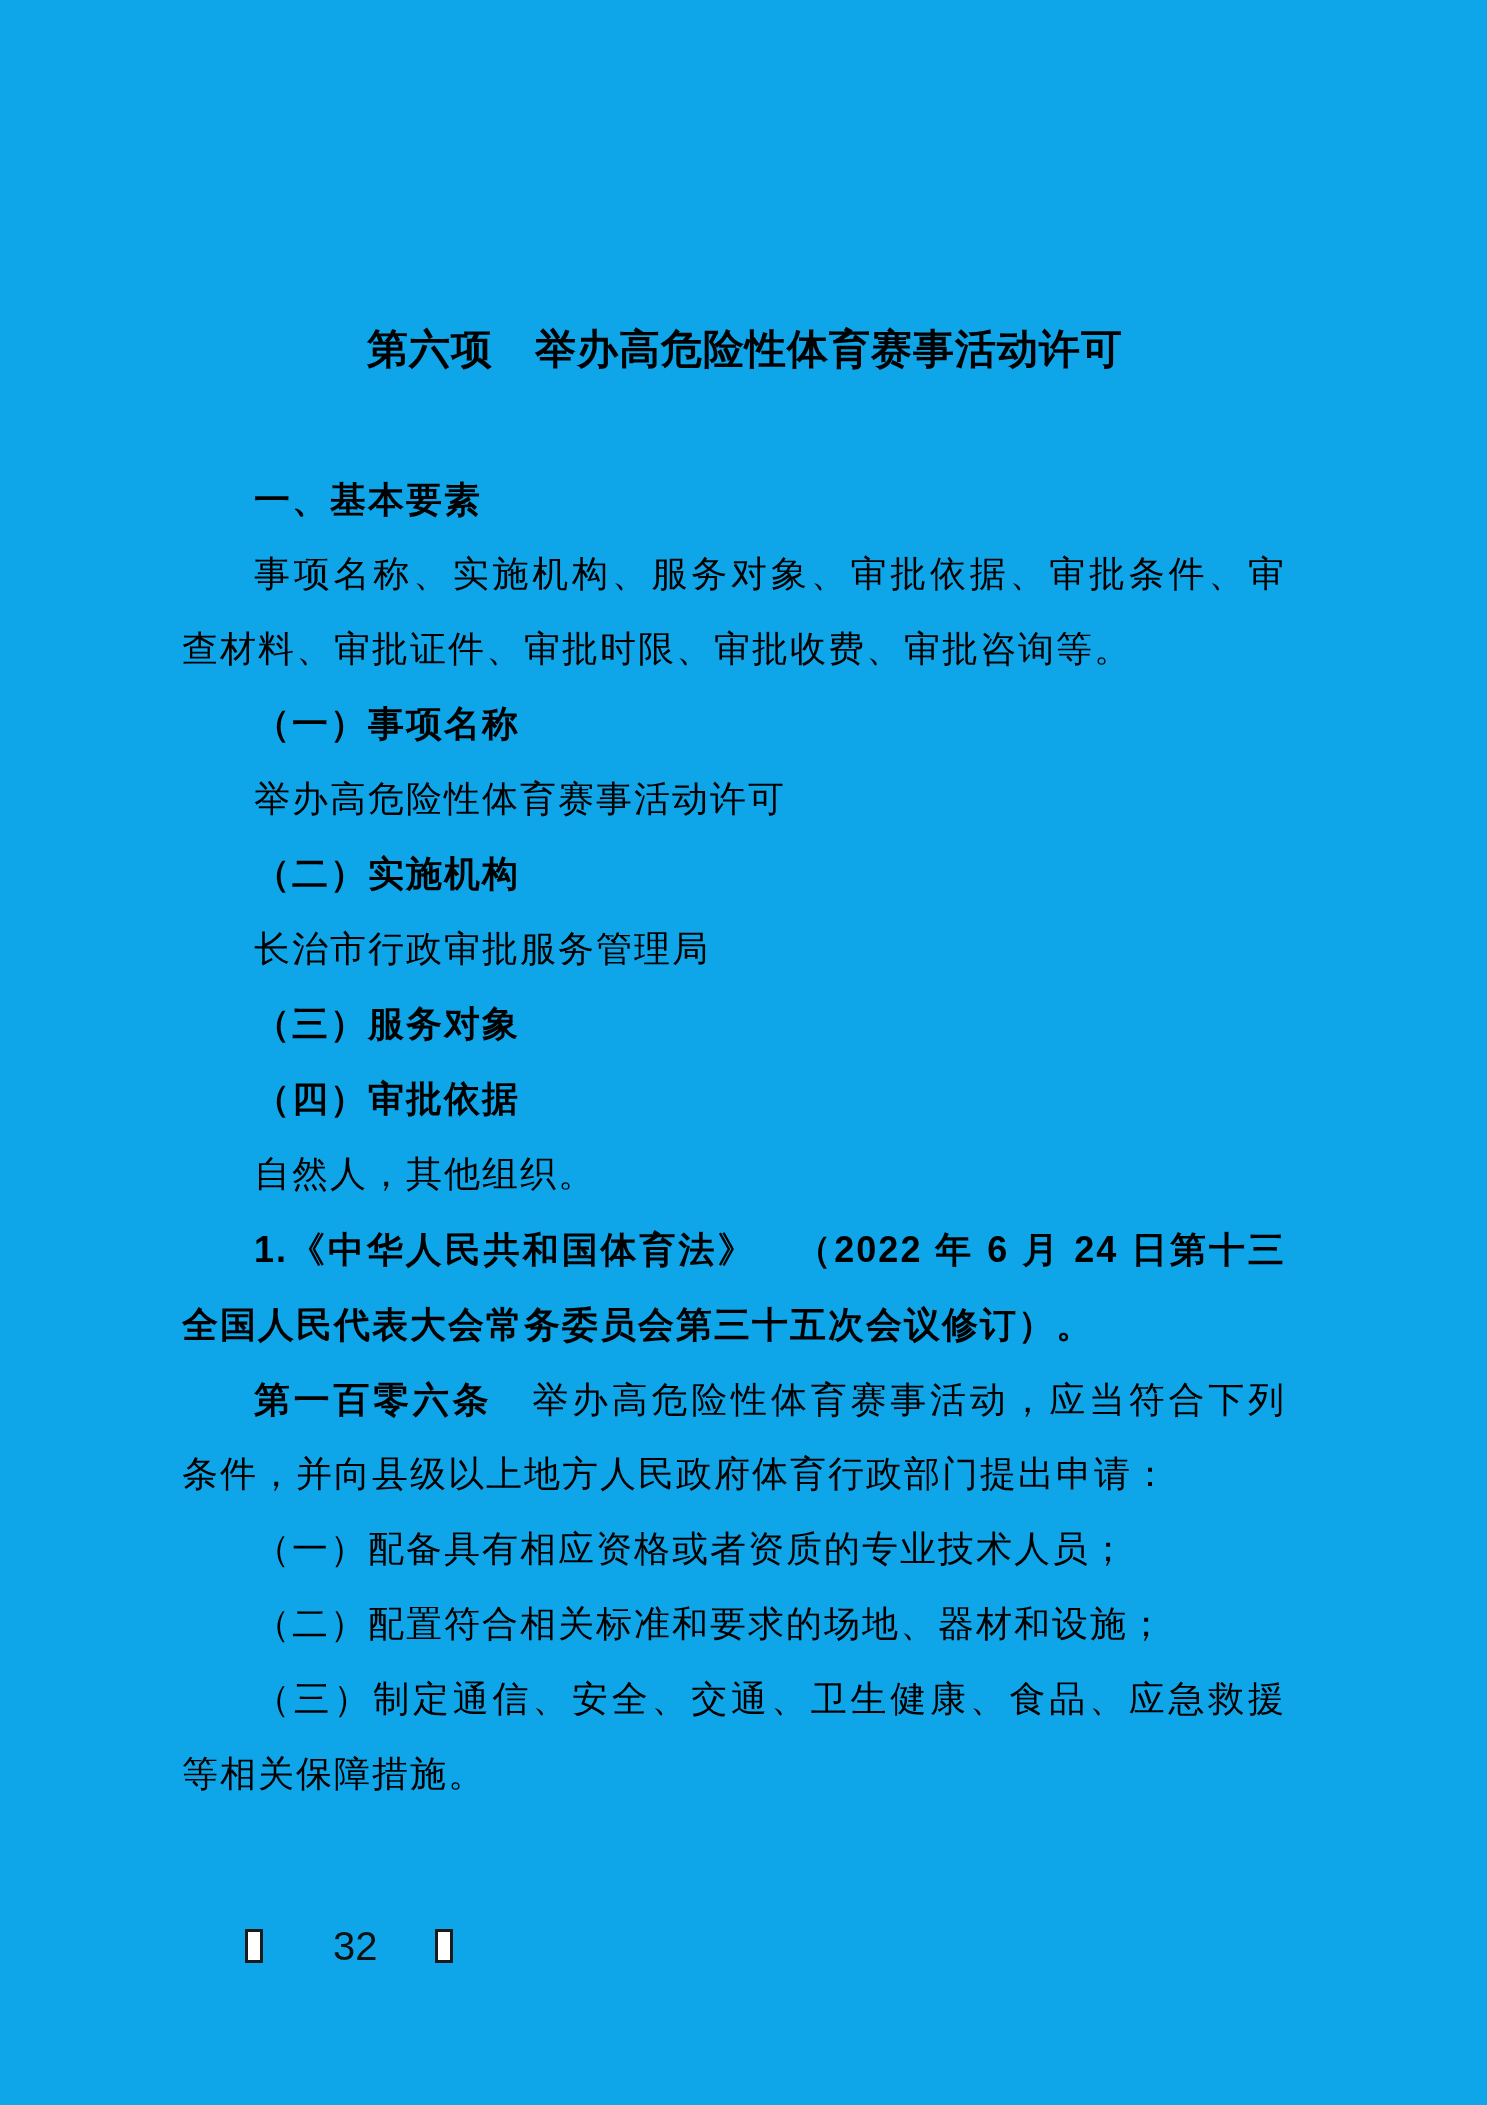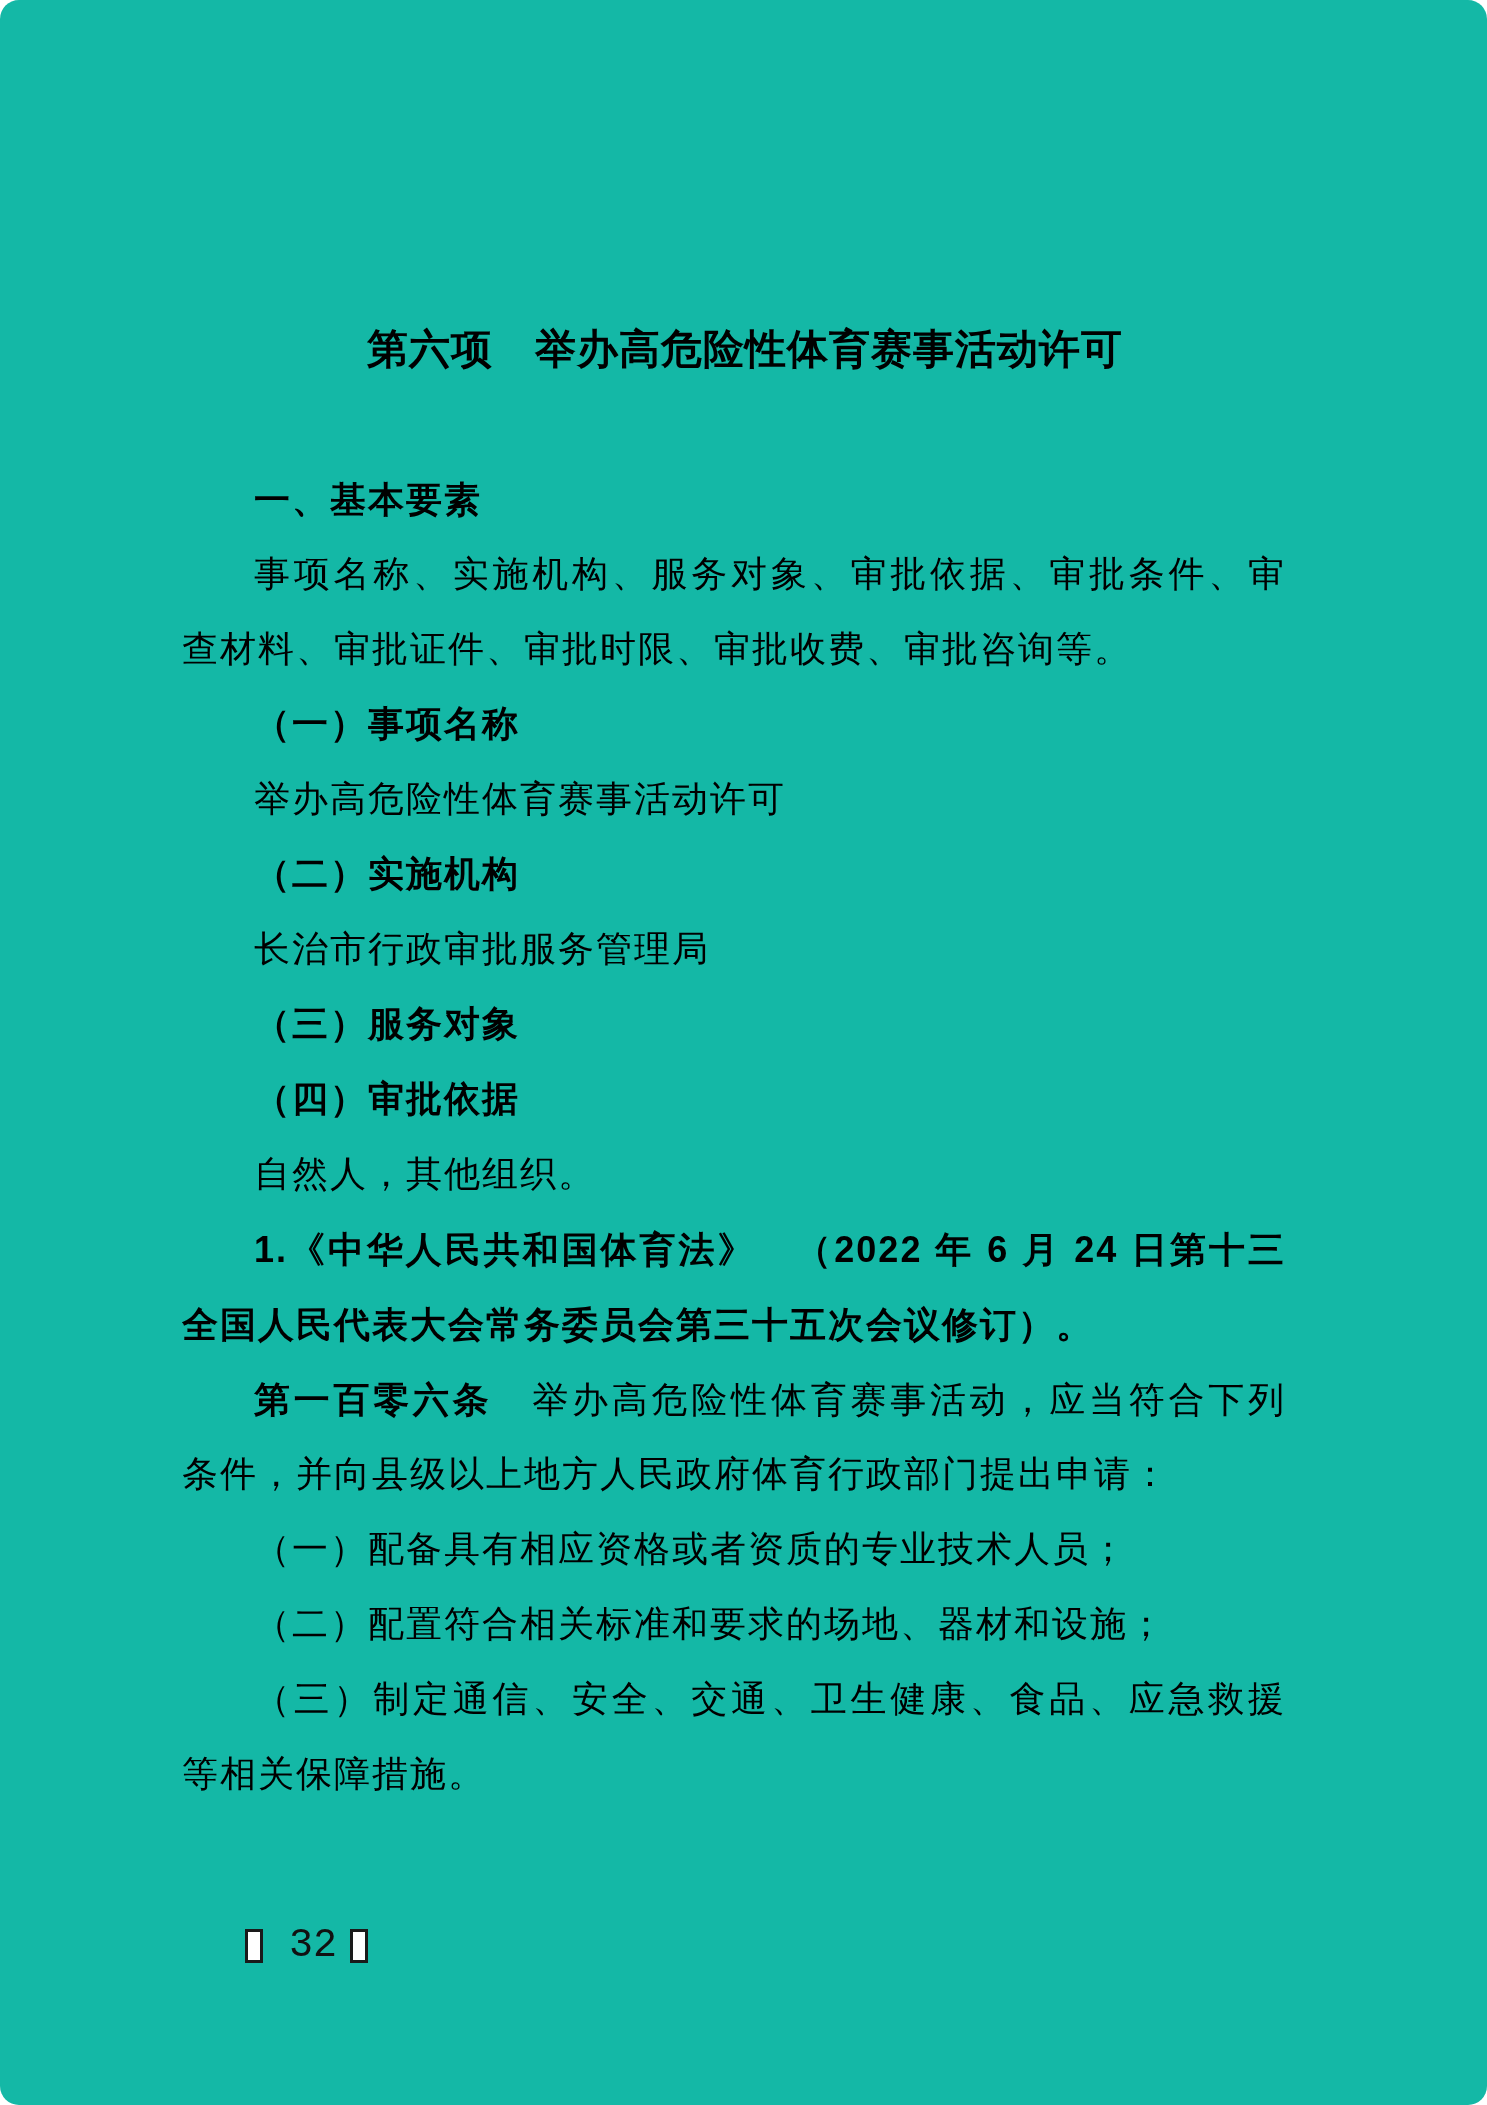--- a/index.html
+++ b/index.html
@@ -4,25 +4,24 @@
 <style>
   html, body {
     margin: 0;
     padding: 0;
     background: #ffffff;
   }
   .page {
     position: relative;
     width: 1487px;
     height: 2105px;
-    background: #14b8a6;
+    background: #0ea5e9;
     color: #000000;
     font-family: "Liberation Serif", serif;
     overflow: hidden;
-    border-radius: 19px;
   }
   .doc-title {
     position: absolute;
     left: 193px;
     top: 312px;
     width: 1104px;
     height: 75px;
     line-height: 75px;
     text-align: center;
     font-family: "Liberation Sans", sans-serif;
@@ -63,23 +62,24 @@
     font-family: "Liberation Sans", sans-serif;
     font-weight: 700;
   }
   .footer {
     position: absolute;
     left: 245px;
     top: 1920px;
     height: 52px;
     display: flex;
     align-items: center;
-    font-family: Liberation Mono, monospace;
+    font-family: Liberation Sans, sans-serif;
     font-size: 40px;
     color: #111111;
+    gap: 44px;
   }
   .tofu {
     display: inline-block;
     width: 18px;
     height: 34px;
     border: 3px solid #1a1a1a;
     box-sizing: border-box;
     background: #ffffff;
   }
   .tofu.left { margin-right: 26px; }

